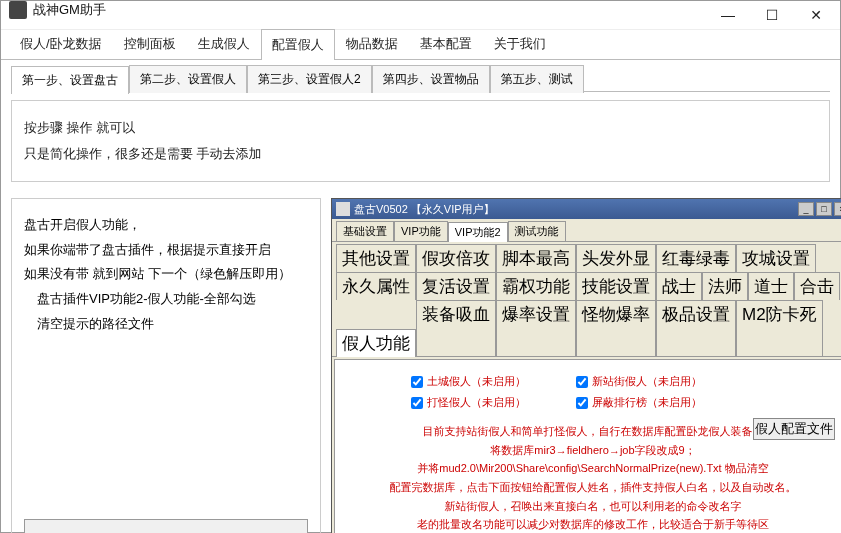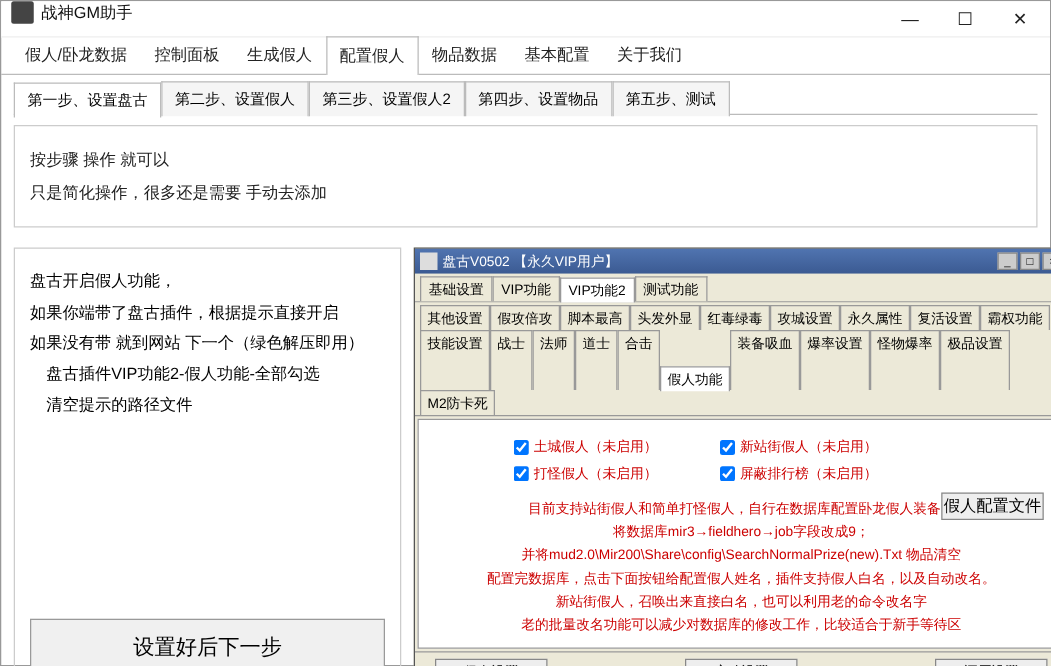--- a/index.html
+++ b/index.html
@@ -35,21 +35,21 @@
 .app98 .tbar { height: 20px; background: linear-gradient(#5074b0,#3b5a92); color: #fff; display: flex; align-items: center; padding: 0 4px; font-size: 11px; }
 .app98 .tbar .ticon { width: 14px; height: 14px; background: #ddd; margin-right: 4px; }
 .app98 .tbar .ttitle { flex: 1; }
 .app98 .tbar .tbtn { width: 16px; height: 14px; background: #ccc; border: 1px solid #888; margin-left: 2px; color: #000; font-size: 9px; text-align: center; line-height: 12px; cursor: pointer; }
 
 .app98 .tabsrow { display: flex; border-bottom: 1px solid #999; background: #ece9d8; padding: 2px 4px 0 4px; }
 .app98 .tabsrow .t { padding: 2px 6px; border: 1px solid #999; border-bottom: none; background: #ece9d8; font-size: 11px; margin-right: 0; cursor: pointer; }
 .app98 .tabsrow .t.active { background: #fff; position: relative; top: 1px; }
 
 .app98 .tabsrow2 { display: flex; flex-wrap: wrap; border-bottom: 1px solid #999; background: #ece9d8; padding: 2px 4px 0 4px; }
-.app98 .tabsrow2 .t { padding: 2px 5px; border: 1px solid #999; border-bottom: none; background: #ece9d8; font-size: 11px; cursor: pointer; }
+.app98 .tabsrow2 .t { padding: 2px 5px; border: 1px solid #999; border-bottom: none; background: #ece9d8; font-size: 17px; cursor: pointer; }
 .app98 .tabsrow2 .t.active { background: #fff; position: relative; top: 1px; margin-top: 28px; }
 
 .app98 .panel { flex: 1; background: #fff; border: 1px solid #999; margin: 2px; padding: 8px 6px; position: relative; }
 .app98 .checks { display: flex; flex-wrap: wrap; gap: 6px 50px; padding: 6px 70px; }
 .app98 .chk { display: flex; align-items: center; gap: 4px; font-size: 11px; color: #c00; }
 .app98 .chk input { width: 12px; height: 12px; }
 .app98 .filebtn { position: absolute; right: 16px; top: 58px; width: 82px; height: 22px; font-size: 13px; border: 1px solid #888; background: #eee; cursor: pointer; }
 .app98 .redlines { color: #c00; text-align: center; font-size: 11px; line-height: 1.7; margin-top: 6px; }
 
 .app98 .btmbar { height: 32px; background: #ece9d8; border-top: 1px solid #999; display: flex; align-items: center; padding: 0 16px; gap: 110px; justify-content: space-between; }

